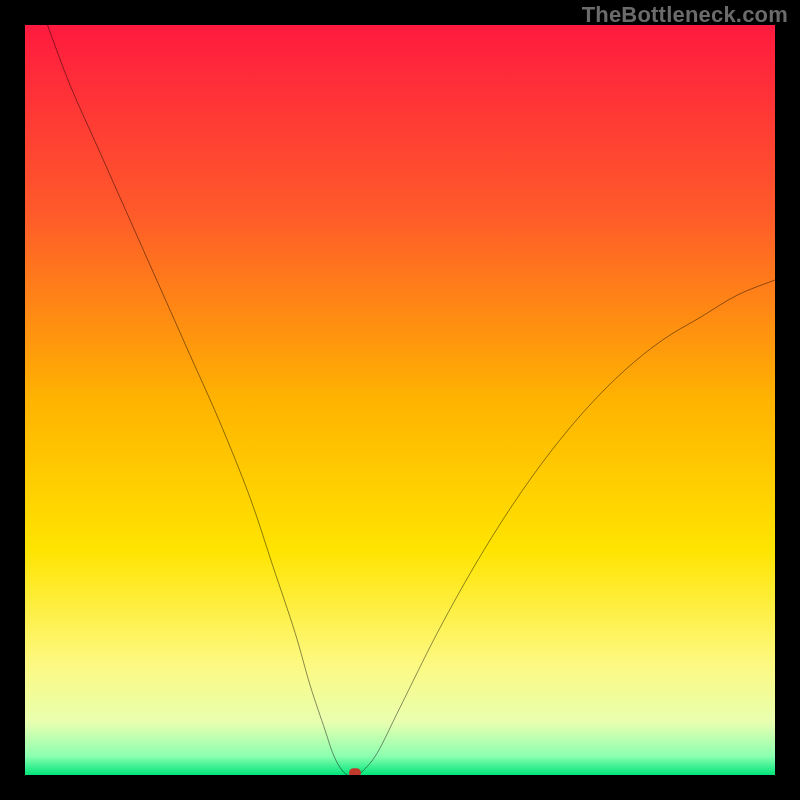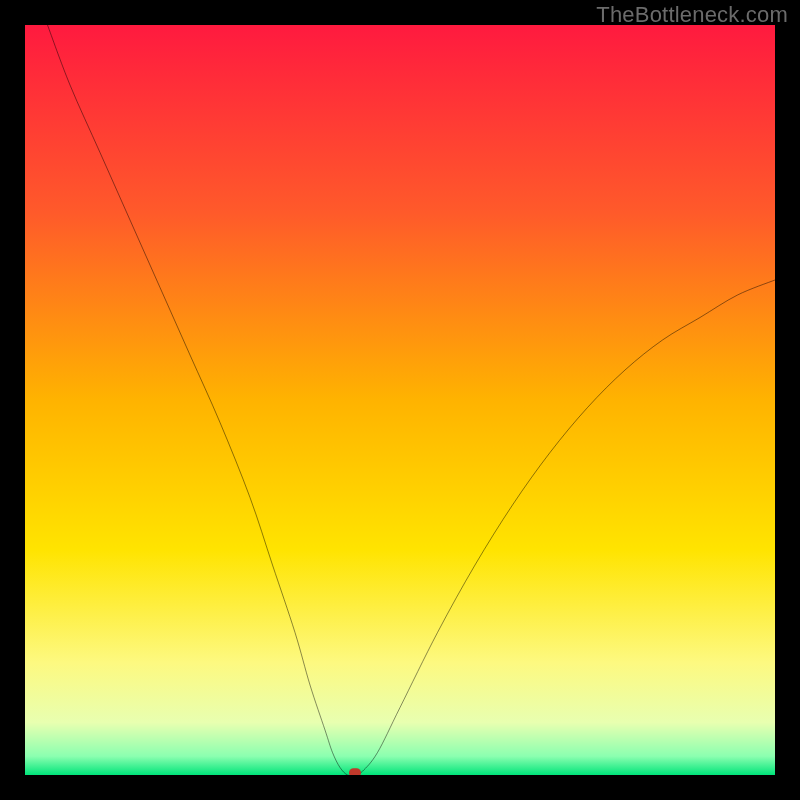--- a/index.html
+++ b/index.html
@@ -16,21 +16,21 @@
     width: 800px;
     height: 800px;
     background: #000;
   }
   .watermark {
     position: absolute;
     top: 2px;
     right: 12px;
     color: #6b6b6b;
     font-size: 22px;
-    font-weight: 400;
+    font-weight: 700;
     letter-spacing: 0.2px;
     z-index: 10;
     text-align: right;
   }
   svg.plot {
     position: absolute;
     left: 25px;
     top: 25px;
     width: 750px;
     height: 750px;

